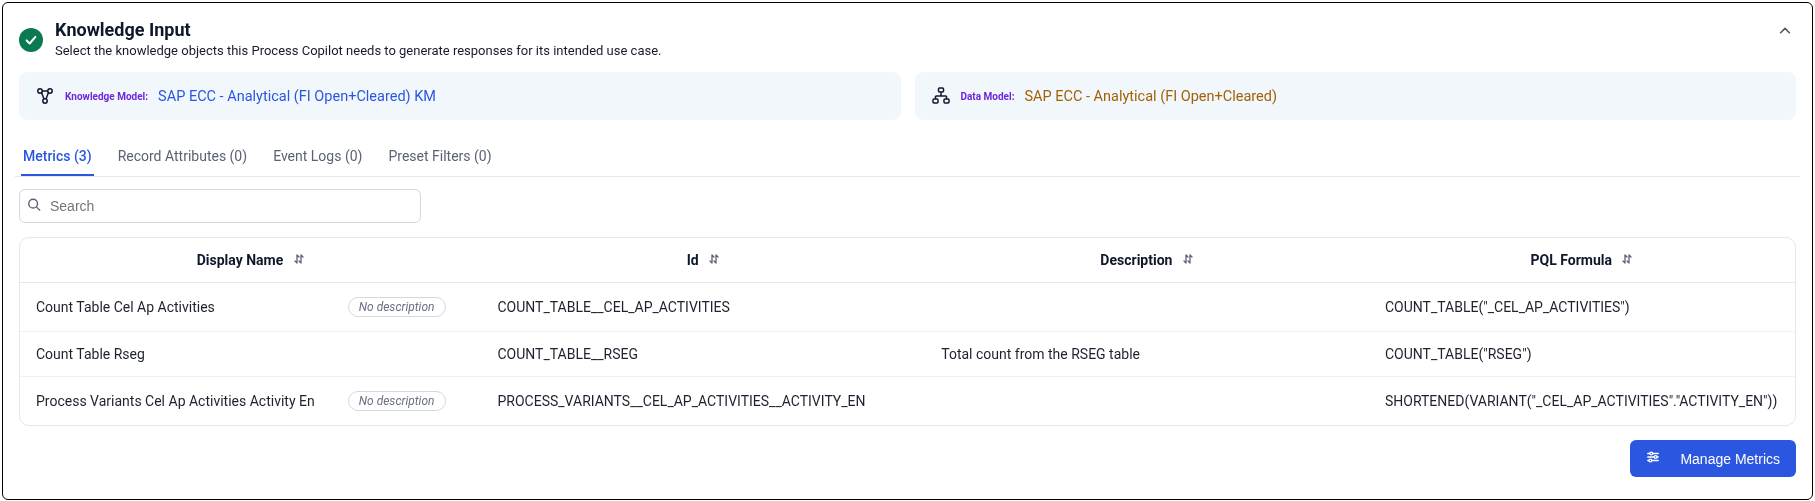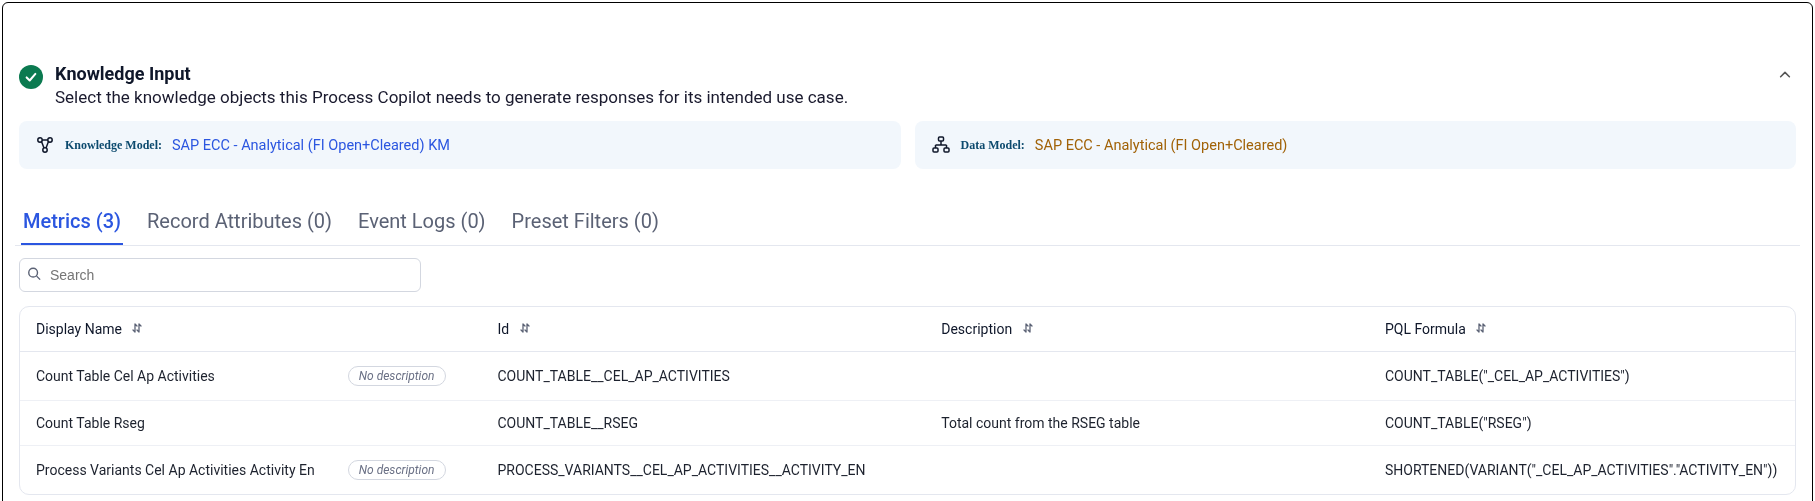--- a/index.html
+++ b/index.html
@@ -10,23 +10,22 @@
     color: #1a1a2e;
   }
   .panel {
     border: 1px solid #000;
     border-radius: 6px;
     margin: 2px;
     padding: 10px 12px 18px 12px;
   }
   .header-row {
     display: flex;
-    align-items: flex-start;
+    align-items: center;
     padding: 6px 4px 14px 4px;
-    margin-top: 44px;
   }
   .check-circle {
     width: 24px;
     height: 24px;
     background: #0b7a50;
     border-radius: 50%;
     display: flex;
     align-items: center;
     justify-content: center;
     flex-shrink: 0;
@@ -34,21 +33,21 @@
     margin-top: 2px;
   }
   .check-circle svg { width: 14px; height: 14px; }
   .titles { flex: 1; }
   .title {
     font-size: 18px;
     font-weight: 700;
     color: #0f172a;
   }
   .subtitle {
-    font-size: 17px;
+    font-size: 13px;
     color: #1a1a2e;
     margin-top: 3px;
   }
   .collapse-btn {
     align-self: flex-start;
     color: #555;
     padding: 4px;
     cursor: pointer;
   }
   .model-row {
@@ -66,48 +65,46 @@
   }
   .model-icon {
     width: 20px;
     height: 20px;
     margin-right: 10px;
     flex-shrink: 0;
     color: #0f172a;
   }
   .model-label {
     font-weight: 700;
-    font-size: 12px;
-    color: #0c4a6e;
+    font-size: 10px;
+    color: #6d28d9;
     margin-right: 10px;
-    font-family: Liberation Serif, serif;
   }
   .model-link {
     color: #2b56e0;
     font-size: 14.5px;
     cursor: pointer;
   }
   .model-text {
     color: #a16207;
     font-size: 14.5px;
   }
   .tabs {
     display: flex;
     gap: 22px;
     border-bottom: 1px solid #e4e7ef;
     padding: 10px 6px 0 6px;
     margin-top: 4px;
   }
   .tab {
     padding: 6px 2px 10px 2px;
-    font-size: 20px;
+    font-size: 14px;
     color: #5b6275;
     cursor: pointer;
     border-bottom: 2px solid transparent;
-    margin-top: 12px;
   }
   .tab.active {
     color: #2b56e0;
     border-bottom-color: #2b56e0;
     font-weight: 500;
   }
   .search-wrap {
     padding: 12px 4px 14px 4px;
   }
   .search-box {
@@ -133,22 +130,22 @@
     border-radius: 10px;
     margin: 0 4px;
     overflow: hidden;
   }
   table {
     width: 100%;
     border-collapse: collapse;
     font-size: 14px;
   }
   thead th {
-    text-align: left;
-    font-weight: 400;
+    text-align: center;
+    font-weight: 700;
     padding: 14px 16px;
     border-bottom: 1px solid #e4e7ef;
     color: #0f172a;
   }
   thead th .sort {
     margin-left: 6px;
     color: #5b6275;
   }
   tbody td {
     padding: 14px 16px;

